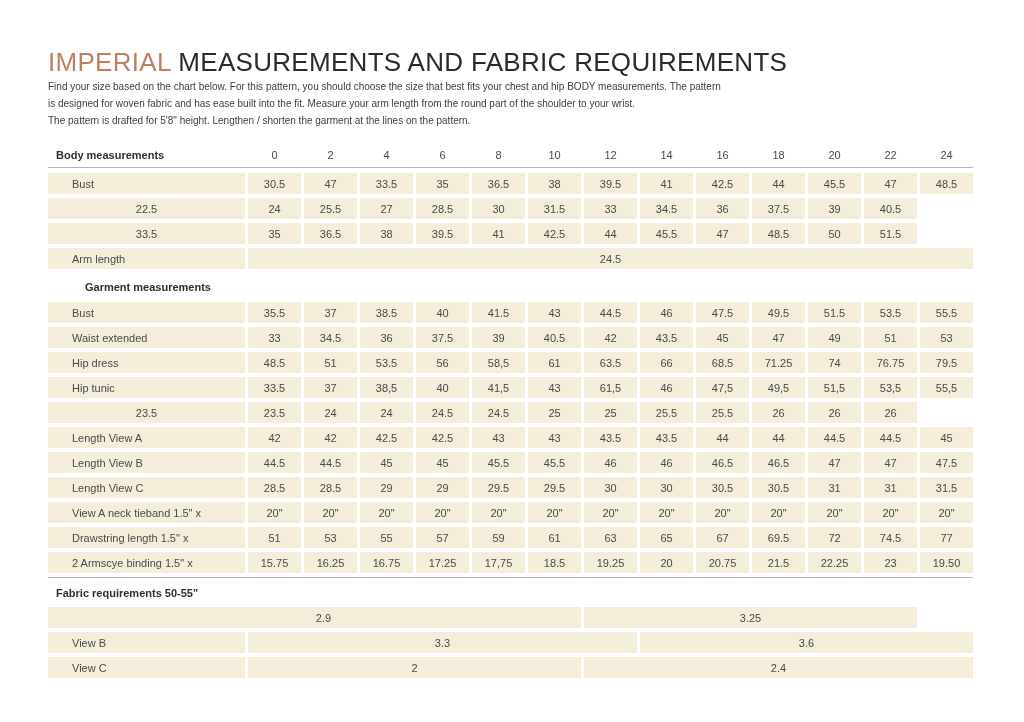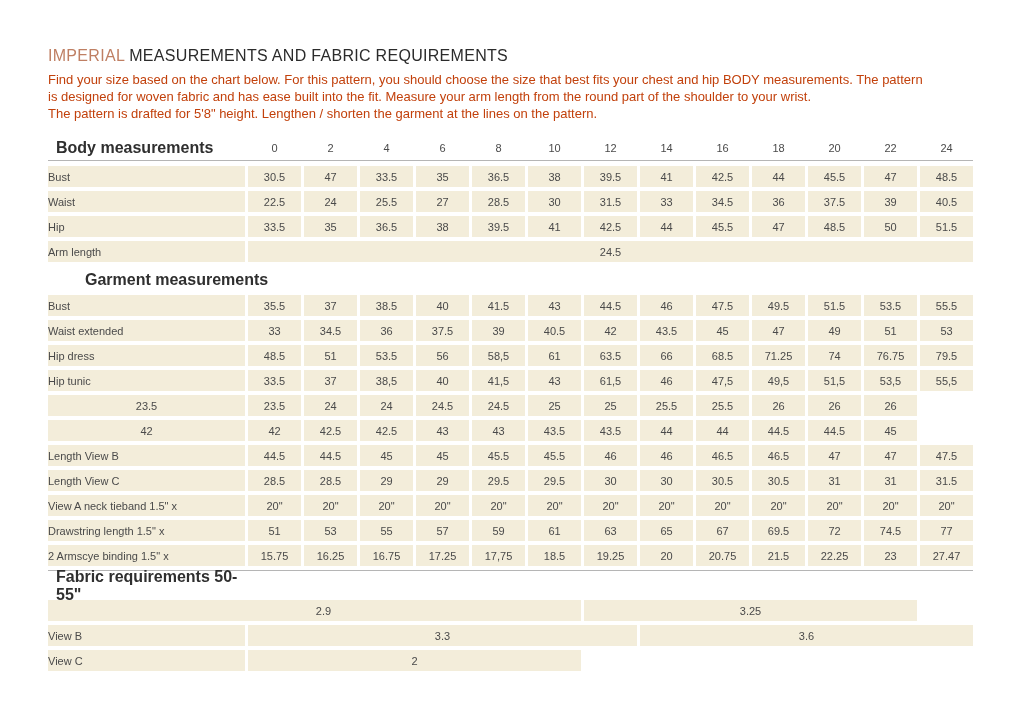--- a/index.html
+++ b/index.html
@@ -6,56 +6,55 @@
   html, body { background: #ffffff; }
   body {
     width: 1024px; height: 722px;
     font-family: "Liberation Sans", sans-serif;
     color: #3a3a3a;
     overflow: hidden;
   }
   .page { padding: 47px 51px 0 48px; }
 
   h1.title {
-    font-size: 16px;
+    font-size: 26px;
     font-weight: normal;
     letter-spacing: 0.3px;
     color: #2b2b2b;
-    margin-bottom: 6px;
     white-space: nowrap;
   }
   h1.title .accent { color: var(--accent, #bf7f63); }
 
-  .intro { font-size: 13px; line-height: 17px; color: #c2410c; margin-bottom: 17px; }
+  .intro { font-size: 10px; line-height: 17px; color: #404040; margin-bottom: 17px; }
   .intro div { white-space: nowrap; }
 
   
   #size-table { width: 925px; }
   .t-row {
     display: grid;
     grid-template-columns: 197px repeat(13, 1fr);
     column-gap: 3px;
     margin-bottom: 4px;
   }
   .t-cell {
     background: var(--rowbg, #f3edda);
     height: 21px;
     display: flex;
     align-items: center;
     justify-content: center;
     font-size: 11px;
     color: #4a4a4a;
   }
-  .t-label { justify-content: flex-start; padding-left: 0; }
+  .t-label { justify-content: flex-start; padding-left: 24px; }
 
   .t-head { margin-bottom: 4px; }
   .t-head .head-label {
     background: transparent;
     font-weight: bold;
-    font-size: 16px;
+    font-size: 11px;
     color: #2f2f2f;
     height: 18px;
     display: flex; align-items: center; padding-left: 8px;
   }
   .t-head .t-size {
     background: transparent;
     height: 18px;
     display: flex; align-items: center; justify-content: center;
     font-size: 11px; color: #4a4a4a;
   }
@@ -105,37 +104,35 @@
           <div class="t-cell t-val">38</div>
           <div class="t-cell t-val">39.5</div>
           <div class="t-cell t-val">41</div>
           <div class="t-cell t-val">42.5</div>
           <div class="t-cell t-val">44</div>
           <div class="t-cell t-val">45.5</div>
           <div class="t-cell t-val">47</div>
           <div class="t-cell t-val">48.5</div>
         </div>
         <div class="t-row">
-          <div class="t-cell t-label">Waist</div>
           <div class="t-cell t-val">22.5</div>
           <div class="t-cell t-val">24</div>
           <div class="t-cell t-val">25.5</div>
           <div class="t-cell t-val">27</div>
           <div class="t-cell t-val">28.5</div>
           <div class="t-cell t-val">30</div>
           <div class="t-cell t-val">31.5</div>
           <div class="t-cell t-val">33</div>
           <div class="t-cell t-val">34.5</div>
           <div class="t-cell t-val">36</div>
           <div class="t-cell t-val">37.5</div>
           <div class="t-cell t-val">39</div>
           <div class="t-cell t-val">40.5</div>
         </div>
         <div class="t-row">
-          <div class="t-cell t-label">Hip</div>
           <div class="t-cell t-val">33.5</div>
           <div class="t-cell t-val">35</div>
           <div class="t-cell t-val">36.5</div>
           <div class="t-cell t-val">38</div>
           <div class="t-cell t-val">39.5</div>
           <div class="t-cell t-val">41</div>
           <div class="t-cell t-val">42.5</div>
           <div class="t-cell t-val">44</div>
           <div class="t-cell t-val">45.5</div>
           <div class="t-cell t-val">47</div>
@@ -225,20 +222,21 @@
           <div class="t-cell t-val">24.5</div>
           <div class="t-cell t-val">25</div>
           <div class="t-cell t-val">25</div>
           <div class="t-cell t-val">25.5</div>
           <div class="t-cell t-val">25.5</div>
           <div class="t-cell t-val">26</div>
           <div class="t-cell t-val">26</div>
           <div class="t-cell t-val">26</div>
         </div>
         <div class="t-row">
+          <div class="t-cell t-label">Length View A</div>
           <div class="t-cell t-val">42</div>
           <div class="t-cell t-val">42</div>
           <div class="t-cell t-val">42.5</div>
           <div class="t-cell t-val">42.5</div>
           <div class="t-cell t-val">43</div>
           <div class="t-cell t-val">43</div>
           <div class="t-cell t-val">43.5</div>
           <div class="t-cell t-val">43.5</div>
           <div class="t-cell t-val">44</div>
           <div class="t-cell t-val">44</div>
@@ -317,36 +315,37 @@
           <div class="t-cell t-val">16.75</div>
           <div class="t-cell t-val">17.25</div>
           <div class="t-cell t-val">17,75</div>
           <div class="t-cell t-val">18.5</div>
           <div class="t-cell t-val">19.25</div>
           <div class="t-cell t-val">20</div>
           <div class="t-cell t-val">20.75</div>
           <div class="t-cell t-val">21.5</div>
           <div class="t-cell t-val">22.25</div>
           <div class="t-cell t-val">23</div>
-          <div class="t-cell t-val">27.47</div>
+          <div class="t-cell t-val">19.50</div>
         </div>
       </div>
       <div class="section section-2">
         <div class="t-row t-head">
           <div class="head-label">Fabric requirements 50-55"</div>
         </div>
         <div class="t-row">
           <div class="t-cell t-val" style="grid-column: span 7; padding-left: 18px;">2.9</div>
           <div class="t-cell t-val" style="grid-column: span 6;">3.25</div>
         </div>
         <div class="t-row">
           <div class="t-cell t-label">View B</div>
           <div class="t-cell t-val" style="grid-column: span 7;">3.3</div>
           <div class="t-cell t-val" style="grid-column: span 6;">3.6</div>
         </div>
         <div class="t-row">
           <div class="t-cell t-label">View C</div>
           <div class="t-cell t-val" style="grid-column: span 6;">2</div>
+          <div class="t-cell t-val" style="grid-column: span 7;">2.4</div>
         </div>
       </div>
     </div>
 
 </div>
 
 </body></html>

